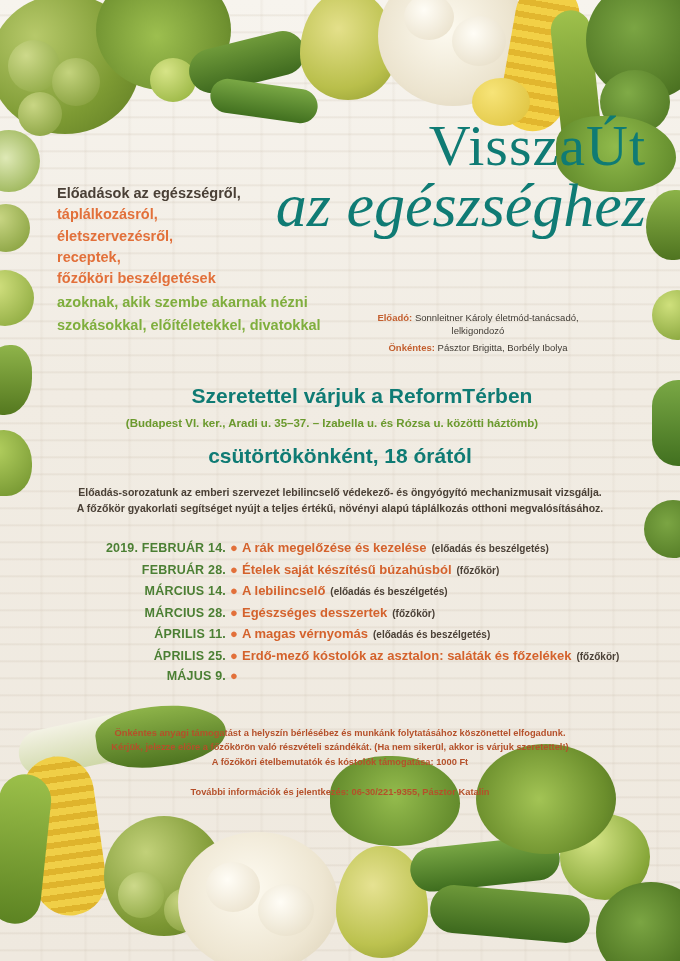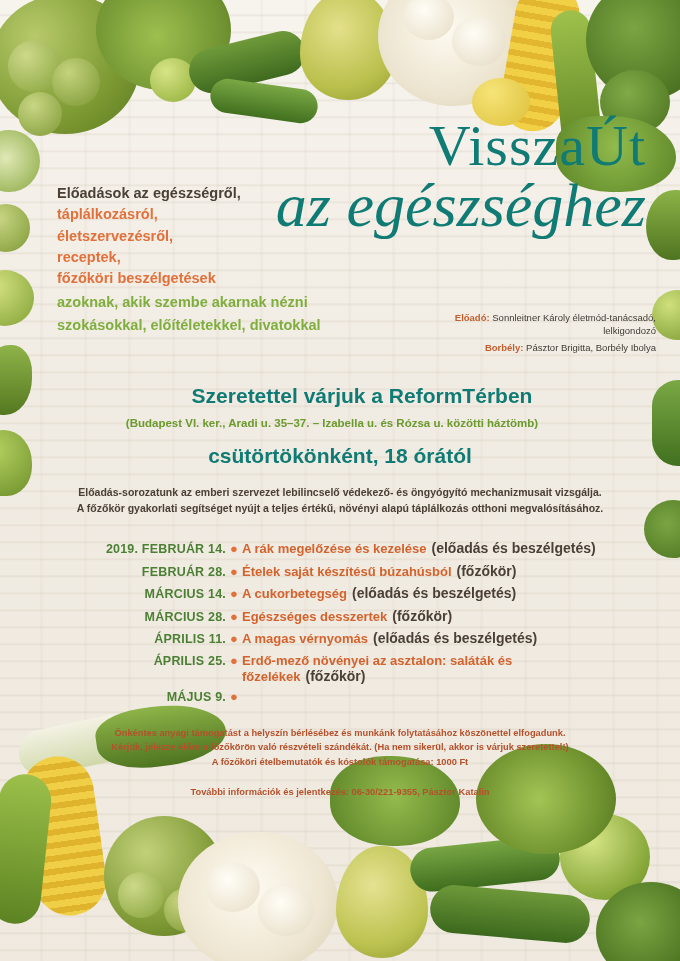--- a/index.html
+++ b/index.html
@@ -102,24 +102,24 @@
     font-size: 14.5px;
     line-height: 1.47;
     font-weight: bold;
   }
   .lead .dark { color: #4a4036; display: block; }
   .lead .orange { color: #e2703a; display: block; }
   .lead .green { color: #7fae3d; display: block; margin-top: 2px; }
 
   .presenter {
     position: absolute;
-    right: 24px;
+    right: 52px;
     top: 312px;
     width: 300px;
-    text-align: right;
+    text-align: center;
     font-size: 9.5px;
     line-height: 1.35;
     color: #3f3a33;
   }
   .presenter .lbl { color: #c35f2f; font-weight: bold; }
   .presenter .row2 { margin-top: 4px; }
 
   .welcome {
     position: absolute;
     left: 0; right: 0;
@@ -190,21 +190,21 @@
     font-size: 13px;
     line-height: 1;
   }
   .ptitle {
     color: #d4622c;
     font-weight: bold;
     font-size: 13px;
   }
   .ptype {
     color: #4a4036;
-    font-size: 14px;
+    font-size: 10px;
     margin-left: 5px;
     font-weight: bold;
   }
 
   .footer {
     position: absolute;
     left: 70px;
     right: 70px;
     top: 726px;
     text-align: center;
@@ -312,21 +312,21 @@
       <span class="green">szokásokkal, előítéletekkel, divatokkal</span>
     </div>
 
     <div class="presenter">
       <div>
         <span class="lbl">Előadó:</span>
         <span>Sonnleitner Károly életmód-tanácsadó,</span>
       </div>
       <div>lelkigondozó</div>
       <div class="row2">
-        <span class="lbl">Borbély:</span>
+        <span class="lbl">Önkéntes:</span>
         <span>Pásztor Brigitta, Borbély Ibolya</span>
       </div>
     </div>
 
     <div class="welcome">Szeretettel várjuk a ReformTérben</div>
     <div class="address">(Budapest VI. ker., Aradi u. 35–37. – Izabella u. és Rózsa u. közötti háztömb)</div>
     <div class="when">csütörtökönként, 18 órától</div>
 
     <div class="intro">
       <div>Előadás-sorozatunk az emberi szervezet lebilincselő védekező- és öngyógyító mechanizmusait vizsgálja.</div>
@@ -345,42 +345,42 @@
         <span class="pdate">FEBRUÁR 28.</span>
         <span class="bullet">●</span>
         <span>
           <span class="ptitle">Ételek saját készítésű búzahúsból</span><span class="ptype">(főzőkör)</span>
         </span>
       </div>
       <div class="prow">
         <span class="pdate">MÁRCIUS 14.</span>
         <span class="bullet">●</span>
         <span>
-          <span class="ptitle">A cukorbetegség</span><span class="ptype">(előadás és beszélgetés)</span>
+          <span class="ptitle">A lebilincselő</span><span class="ptype">(előadás és beszélgetés)</span>
         </span>
       </div>
       <div class="prow">
         <span class="pdate">MÁRCIUS 28.</span>
         <span class="bullet">●</span>
         <span>
           <span class="ptitle">Egészséges desszertek</span><span class="ptype">(főzőkör)</span>
         </span>
       </div>
       <div class="prow">
         <span class="pdate">ÁPRILIS 11.</span>
         <span class="bullet">●</span>
         <span>
           <span class="ptitle">A magas vérnyomás</span><span class="ptype">(előadás és beszélgetés)</span>
         </span>
       </div>
       <div class="prow">
         <span class="pdate">ÁPRILIS 25.</span>
         <span class="bullet">●</span>
         <span>
-          <span class="ptitle">Erdő-mező növényei az asztalon: saláták és főzelékek</span><span class="ptype">(főzőkör)</span>
+          <span class="ptitle">Erdő-mező kóstolók az asztalon: saláták és főzelékek</span><span class="ptype">(főzőkör)</span>
         </span>
       </div>
       <div class="prow">
         <span class="pdate">MÁJUS 9.</span>
         <span class="bullet">●</span>
       </div>
     </div>
 
     <div class="footer">
       <div>Önkéntes anyagi támogatást a helyszín bérlésébez és munkánk folytatásához köszönettel elfogadunk.</div>

